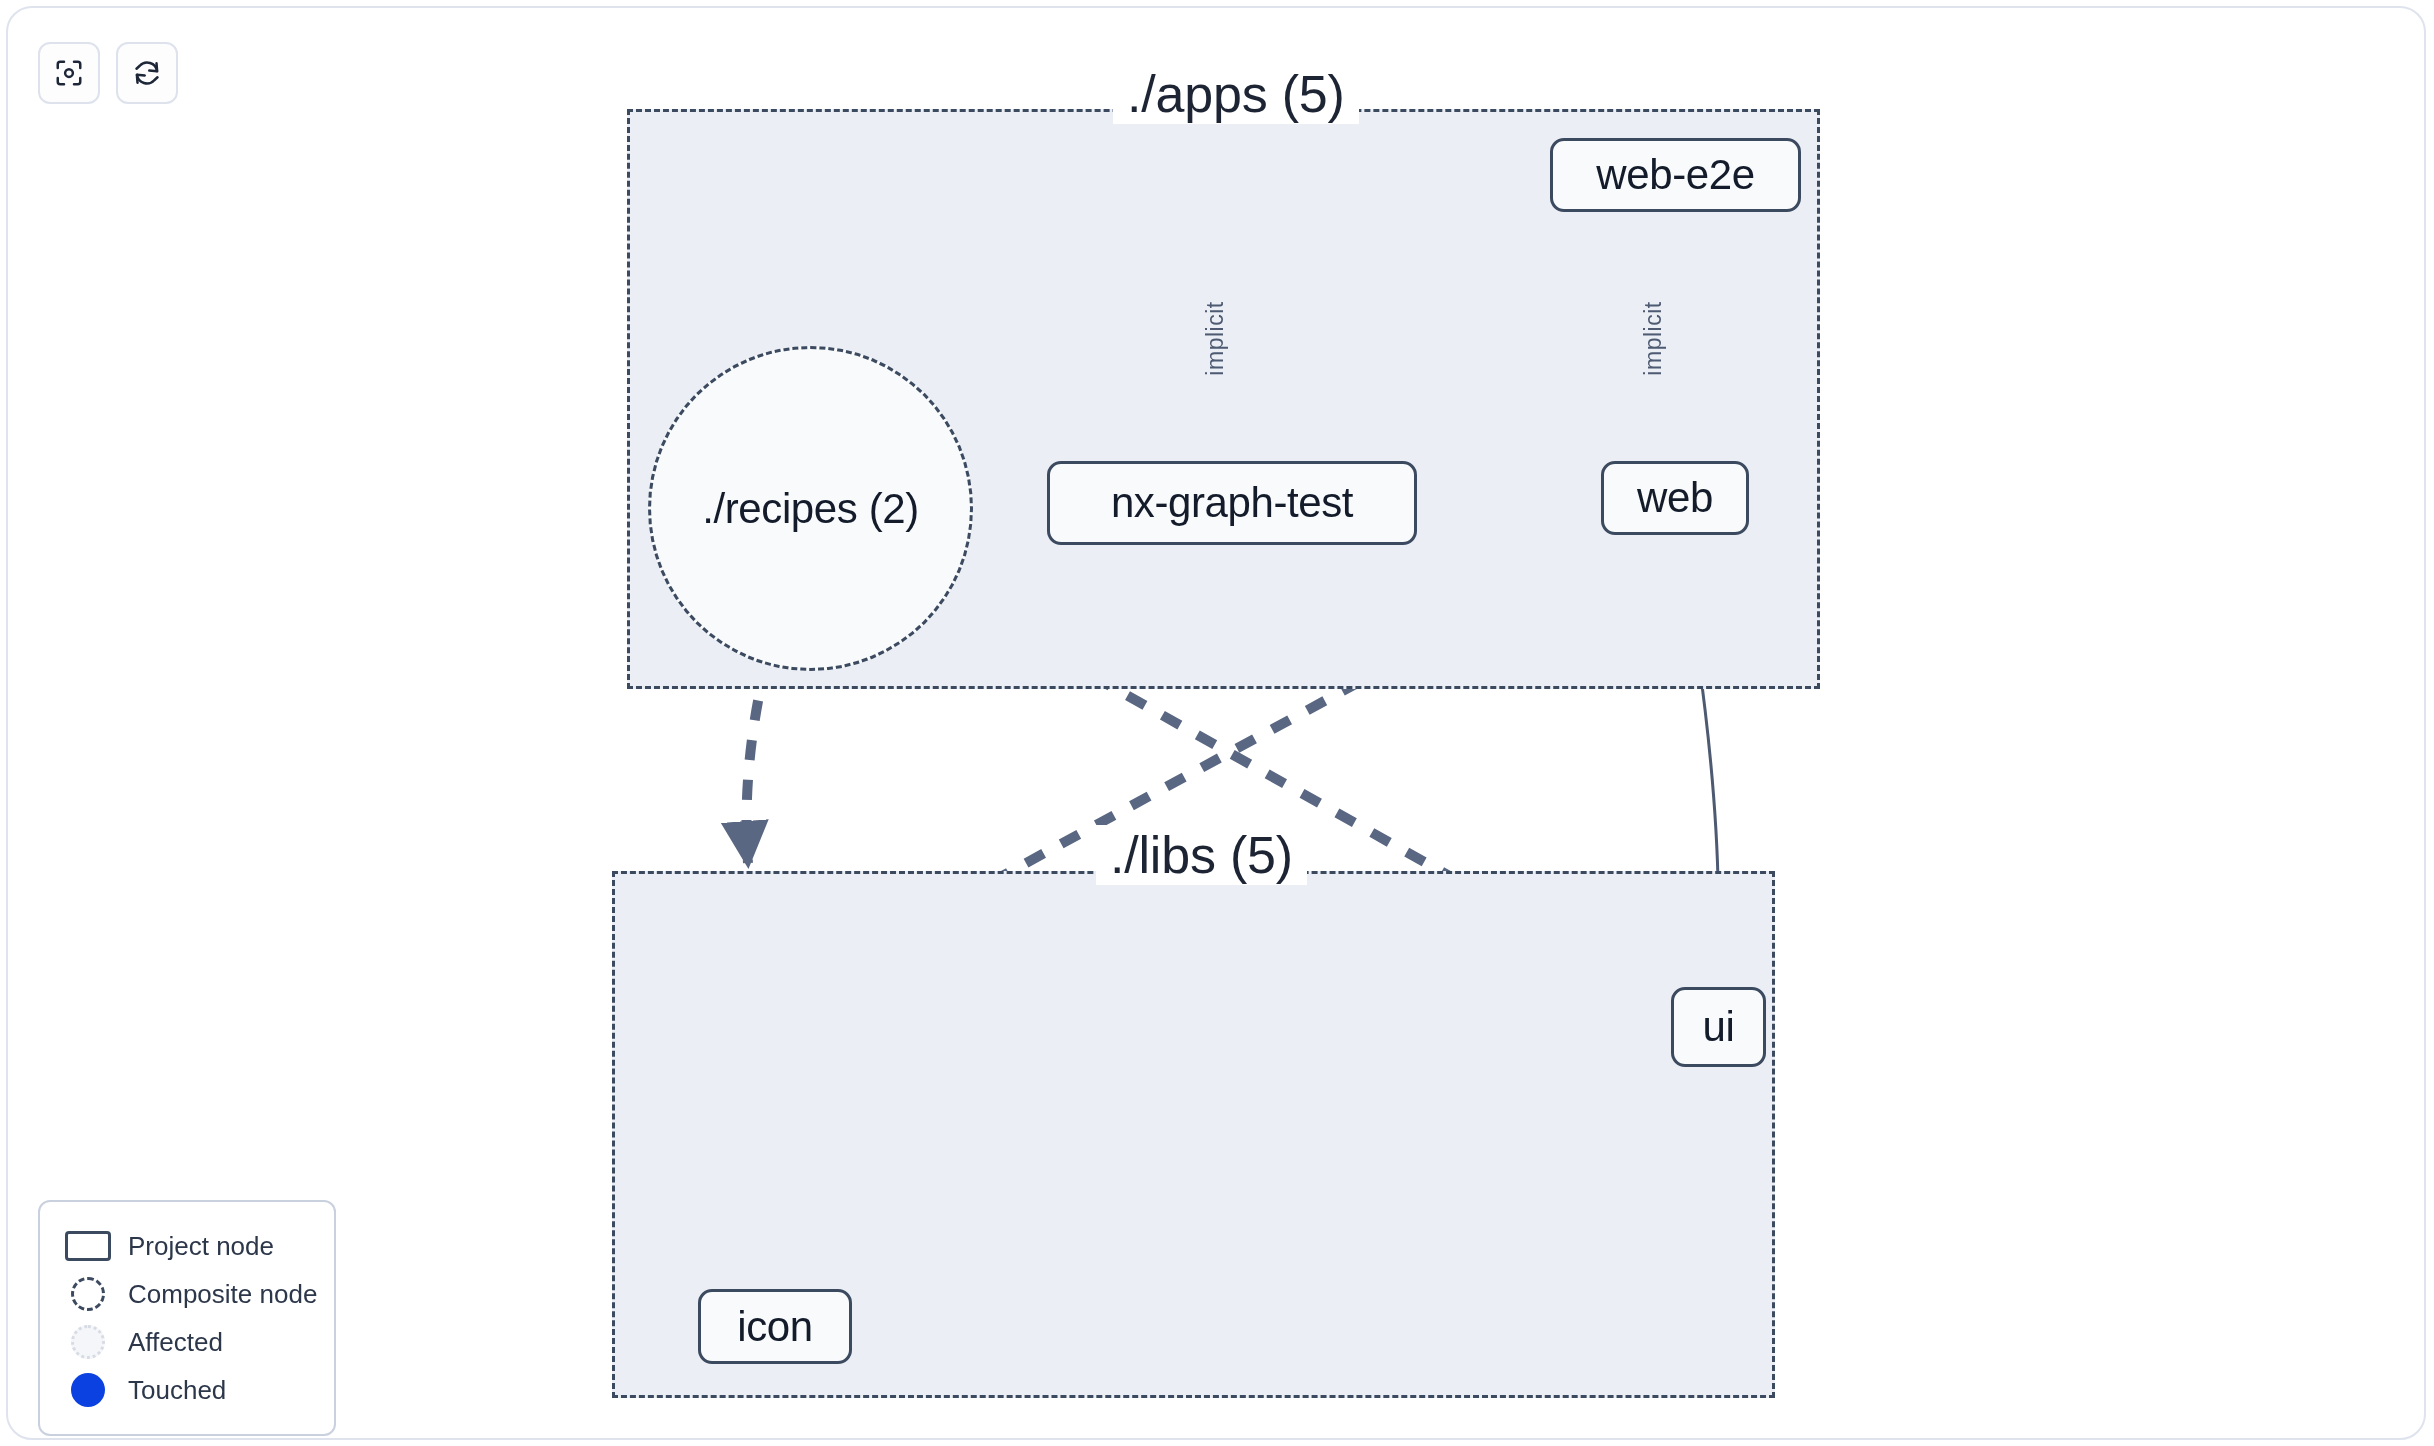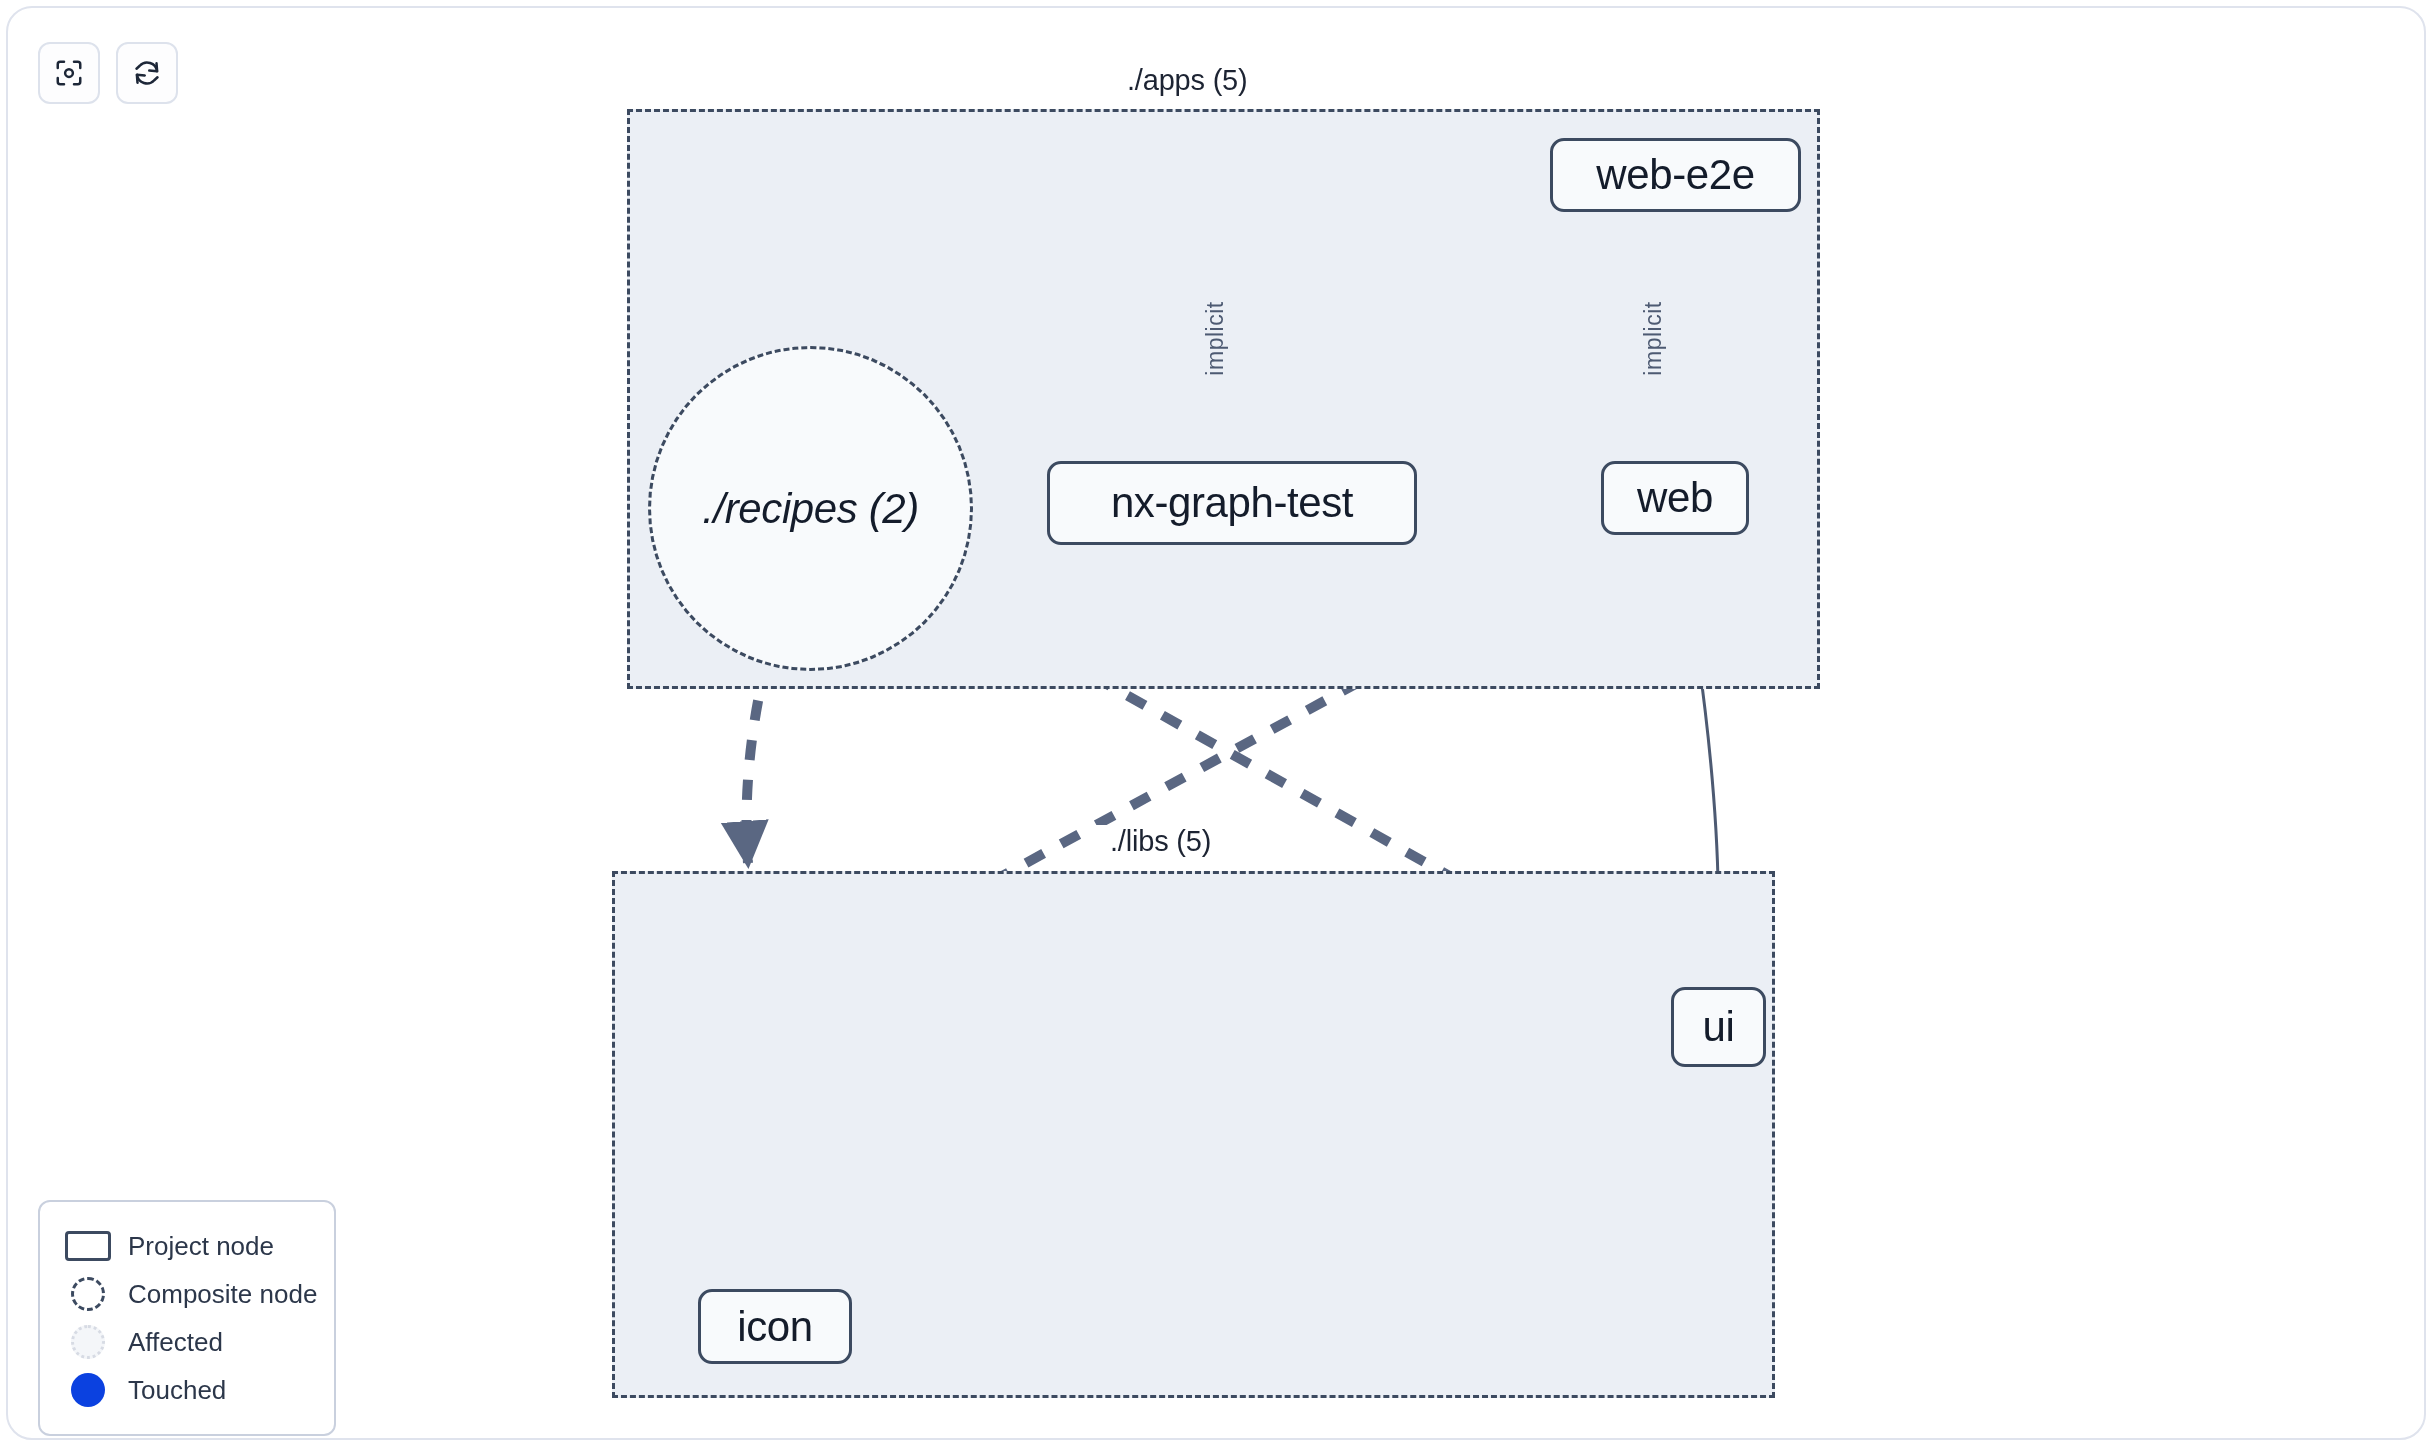--- a/index.html
+++ b/index.html
@@ -70,21 +70,21 @@
     position: absolute;
     box-sizing: border-box;
     background: #ebeff5;
     border: 3px dashed #3c4a60;
     z-index: 2;
   }
   .group-label {
     position: absolute;
     background: #ffffff;
     padding: 0 14px;
-    font-size: 29px;
+    font-size: 52px;
     color: #1d2433;
     white-space: nowrap;
     letter-spacing: -0.2px;
     z-index: 6;
   }
 
   
   .proj-node {
     position: absolute;
     box-sizing: border-box;
@@ -111,21 +111,20 @@
     border-radius: 50%;
     display: flex;
     align-items: center;
     justify-content: center;
     font-size: 42px;
     color: #141c2b;
     letter-spacing: -0.4px;
     z-index: 12;
     cursor: pointer;
     white-space: nowrap;
-    font-style: italic;
   }
 
   
   .edge-label {
     position: absolute;
     font-size: 23px;
     color: #4d5a72;
     transform: rotate(-90deg);
     transform-origin: center center;
     white-space: nowrap;

